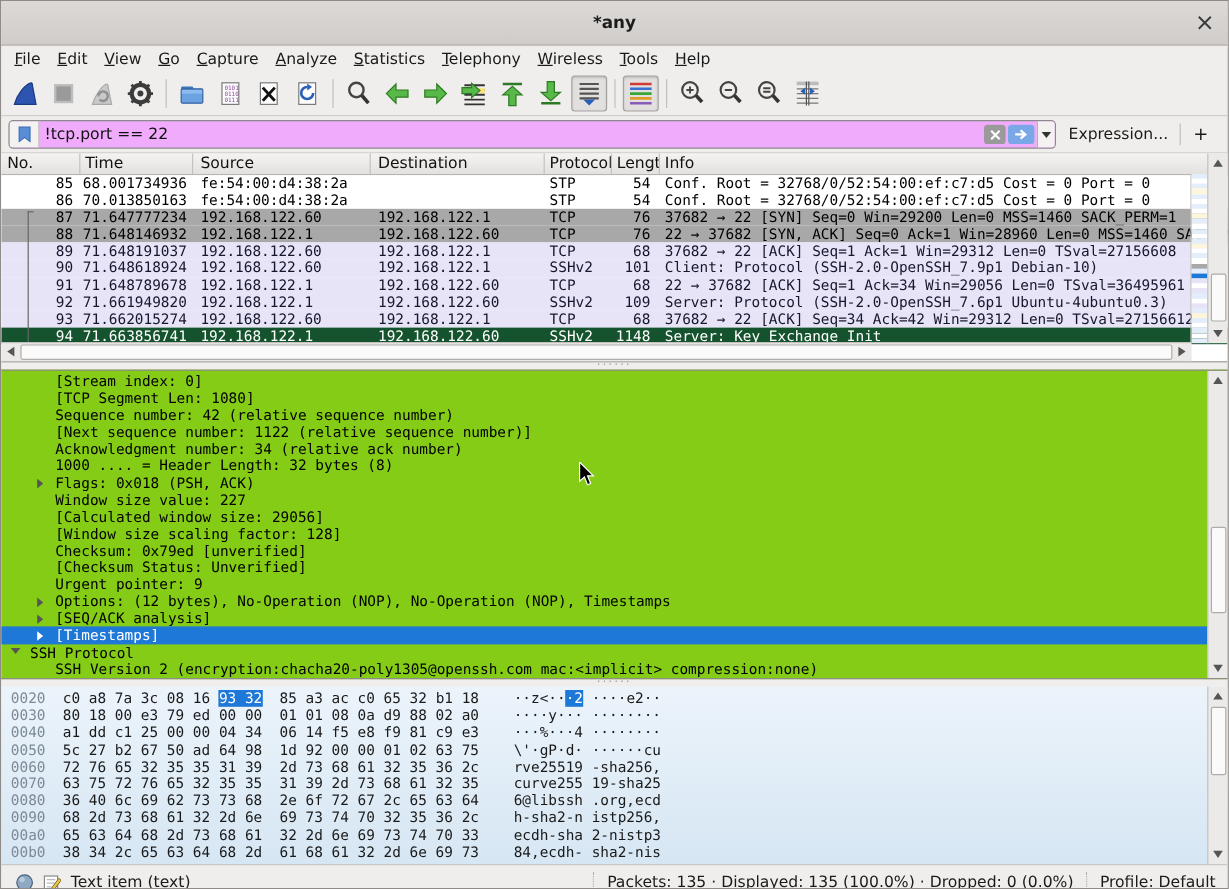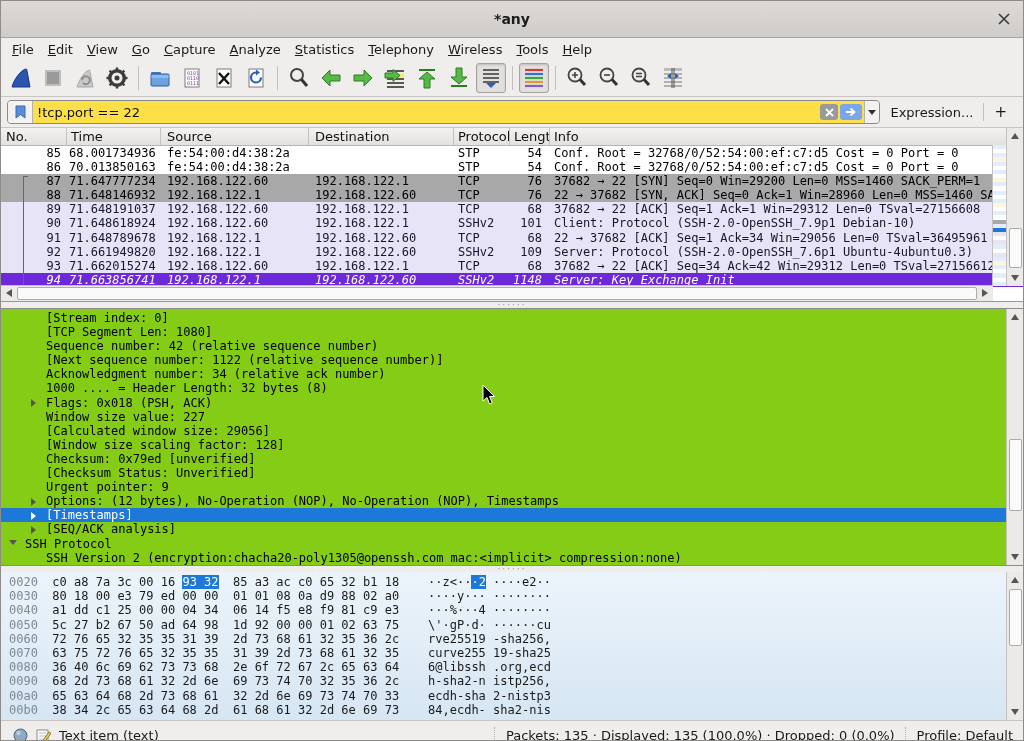--- a/index.html
+++ b/index.html
@@ -15,21 +15,21 @@
   .menubar{height:22px;background:#efeeec;display:flex;align-items:center;padding-left:4px;font-size:13px;}
   .menu-item{padding:2px 7px;}
   .menu-item u{text-decoration:underline;}
   
   .toolbar{height:36px;background:#efeeec;border-bottom:1px solid #c9c6c3;display:flex;align-items:center;padding-left:4px;}
   .tbtn{width:28px;height:28px;display:flex;align-items:center;justify-content:center;margin:0 1px;border:1px solid transparent;border-radius:3px;}
   .tbtn.pressed{border:1px solid #a5a29f;background:#e2e0de;box-shadow:inset 0 1px 2px rgba(0,0,0,.15);}
   .tsep{width:1px;height:24px;background:#c2bfbc;margin:0 5px;}
   
   .filterbar{height:30px;background:#efeeec;border-bottom:1px solid #c9c6c3;display:flex;align-items:center;padding:0 6px;font-size:13px;}
-  .filter-field{flex:1;height:22px;background:#fde047;border:1px solid #8a8a8a;border-radius:4px;display:flex;align-items:center;overflow:hidden;}
+  .filter-field{flex:1;height:22px;background:#f0abfc;border:1px solid #8a8a8a;border-radius:4px;display:flex;align-items:center;overflow:hidden;}
   .bookmark-box{width:24px;height:100%;background:#f3f2f1;border-right:1px solid #b5b2af;display:flex;align-items:center;justify-content:center;}
   .filter-input{flex:1;border:none;background:transparent;font-size:13px;font-family:"DejaVu Sans",sans-serif;padding:0 4px;outline:none;color:#101010;}
   .clear-btn{width:18px;height:16px;background:#9a9a9a;border-radius:3px;margin-right:2px;display:flex;align-items:center;justify-content:center;}
   .apply-btn{width:22px;height:16px;background:#79a7e8;border-radius:3px;margin-right:2px;display:flex;align-items:center;justify-content:center;}
   .caret-btn{width:14px;height:100%;display:flex;align-items:center;justify-content:center;background:#f3f2f1;border-left:1px solid #b5b2af;}
   .caret{width:0;height:0;border-left:4px solid transparent;border-right:4px solid transparent;border-top:5px solid #333;}
   .expr-label{padding:0 10px;}
   .fsep{width:1px;height:18px;background:#c2bfbc;}
   .add-btn{padding:0 10px;font-size:15px;}
   
@@ -42,21 +42,21 @@
   .prow span{overflow:hidden;}
   .c-no{text-align:right;padding-right:6px;}
   .c-time{padding-left:2px;}
   .c-src,.c-dst{padding-left:6px;}
   .c-proto{padding-left:4px;}
   .c-len{text-align:right;padding-right:8px;}
   .c-info{padding-left:4px;padding-right:30px;}
   .row-stp{background:#ffffff;color:#000;}
   .row-gray{background:#a8a8a8;color:#000;}
   .row-lav{background:#e7e4f8;color:#16162c;}
-  .row-selected{background:#6d28d9;color:#fff;font-style:italic;}
+  .row-selected{background:#14532d;color:#fff;}
   .conv-bracket{position:absolute;left:22px;top:30px;width:4px;height:110px;border-left:1px solid #666;border-top:1px solid #666;}
   .minimap{position:absolute;right:16px;top:17px;width:14px;height:141px;border-left:1px solid #c4c1be;display:flex;flex-direction:column;}
   .minimap div{flex:1;}
   .vscroll{position:absolute;right:0;top:0;width:16px;bottom:15px;background:#eceae8;border-left:1px solid #c4c1be;}
   .hscroll{position:absolute;left:0;right:30px;bottom:0;height:15px;background:#eceae8;border-top:1px solid #c4c1be;}
   .sb-btn{position:absolute;width:14px;height:14px;display:flex;align-items:center;justify-content:center;}
   .tri-up{width:0;height:0;border-left:4px solid transparent;border-right:4px solid transparent;border-bottom:6px solid #555;}
   .tri-down{width:0;height:0;border-left:4px solid transparent;border-right:4px solid transparent;border-top:6px solid #555;}
   .tri-left{width:0;height:0;border-top:4px solid transparent;border-bottom:4px solid transparent;border-right:6px solid #555;}
   .tri-right{width:0;height:0;border-top:4px solid transparent;border-bottom:4px solid transparent;border-left:6px solid #555;}
@@ -477,41 +477,41 @@
         <div class="dline" style="padding-left: 45px;"><span>Acknowledgment number: 34    (relative ack number)</span></div>
         <div class="dline" style="padding-left: 45px;"><span>1000 .... = Header Length: 32 bytes (8)</span></div>
         <div class="dline" style="padding-left: 45px;"><span class="dexp r" style="left: 30px;"></span><span>Flags: 0x018 (PSH, ACK)</span></div>
         <div class="dline" style="padding-left: 45px;"><span>Window size value: 227</span></div>
         <div class="dline" style="padding-left: 45px;"><span>[Calculated window size: 29056]</span></div>
         <div class="dline" style="padding-left: 45px;"><span>[Window size scaling factor: 128]</span></div>
         <div class="dline" style="padding-left: 45px;"><span>Checksum: 0x79ed [unverified]</span></div>
         <div class="dline" style="padding-left: 45px;"><span>[Checksum Status: Unverified]</span></div>
         <div class="dline" style="padding-left: 45px;"><span>Urgent pointer: 9</span></div>
         <div class="dline" style="padding-left: 45px;"><span class="dexp r" style="left: 30px;"></span><span>Options: (12 bytes), No-Operation (NOP), No-Operation (NOP), Timestamps</span></div>
+        <div class="dline" style="padding-left: 45px;"><span class="dexp r" style="left: 30px;"></span><span>[SEQ/ACK analysis]</span></div>
         <div class="dline sel" style="padding-left: 45px;"><span class="dexp r" style="left: 30px;"></span><span>[Timestamps]</span></div>
-        <div class="dline" style="padding-left: 45px;"><span class="dexp r" style="left: 30px;"></span><span>[SEQ/ACK analysis]</span></div>
         <div class="dline" style="padding-left: 24px;"><span class="dexp d" style="left: 8px;"></span><span>SSH Protocol</span></div>
         <div class="dline" style="padding-left: 45px;"><span>SSH Version 2 (encryption:chacha20-poly1305@openssh.com mac:&lt;implicit&gt; compression:none)</span></div>
       </div>
     <div class="dscroll">
       <span class="sb-btn" style="top:1px;left:1px">
           <span class="tri-up"></span>
         </span>
       <span class="sb-thumb" style="left:2px;width:11px;top:130px;height:70px"></span>
       <span class="sb-btn" style="bottom:1px;left:1px">
           <span class="tri-down"></span>
         </span>
     </div>
   </div>
 
   <div class="splitter">······</div>
 
   <div class="hexpane">
     <div class="hxbody" id="hxbody">
-        <div class="hxrow"><span class="hxoff">0020</span><span>  c0 a8 7a 3c 00 16 </span><span class="hl">93 32</span><span>  85 a3 ac c0 65 32 b1 18</span><span>    ··z&lt;··</span><span class="hl">·2</span><span> ····e2··</span></div>
+        <div class="hxrow"><span class="hxoff">0020</span><span>  c0 a8 7a 3c 08 16 </span><span class="hl">93 32</span><span>  85 a3 ac c0 65 32 b1 18</span><span>    ··z&lt;··</span><span class="hl">·2</span><span> ····e2··</span></div>
         <div class="hxrow"><span class="hxoff">0030</span><span>  80 18 00 e3 79 ed 00 00  01 01 08 0a d9 88 02 a0</span><span>    ····y··· ········</span></div>
         <div class="hxrow"><span class="hxoff">0040</span><span>  a1 dd c1 25 00 00 04 34  06 14 f5 e8 f9 81 c9 e3</span><span>    ···%···4 ········</span></div>
         <div class="hxrow"><span class="hxoff">0050</span><span>  5c 27 b2 67 50 ad 64 98  1d 92 00 00 01 02 63 75</span><span>    \'·gP·d· ······cu</span></div>
         <div class="hxrow"><span class="hxoff">0060</span><span>  72 76 65 32 35 35 31 39  2d 73 68 61 32 35 36 2c</span><span>    rve25519 -sha256,</span></div>
         <div class="hxrow"><span class="hxoff">0070</span><span>  63 75 72 76 65 32 35 35  31 39 2d 73 68 61 32 35</span><span>    curve255 19-sha25</span></div>
         <div class="hxrow"><span class="hxoff">0080</span><span>  36 40 6c 69 62 73 73 68  2e 6f 72 67 2c 65 63 64</span><span>    6@libssh .org,ecd</span></div>
         <div class="hxrow"><span class="hxoff">0090</span><span>  68 2d 73 68 61 32 2d 6e  69 73 74 70 32 35 36 2c</span><span>    h-sha2-n istp256,</span></div>
         <div class="hxrow"><span class="hxoff">00a0</span><span>  65 63 64 68 2d 73 68 61  32 2d 6e 69 73 74 70 33</span><span>    ecdh-sha 2-nistp3</span></div>
         <div class="hxrow"><span class="hxoff">00b0</span><span>  38 34 2c 65 63 64 68 2d  61 68 61 32 2d 6e 69 73</span><span>    84,ecdh- sha2-nis</span></div>
       </div>

